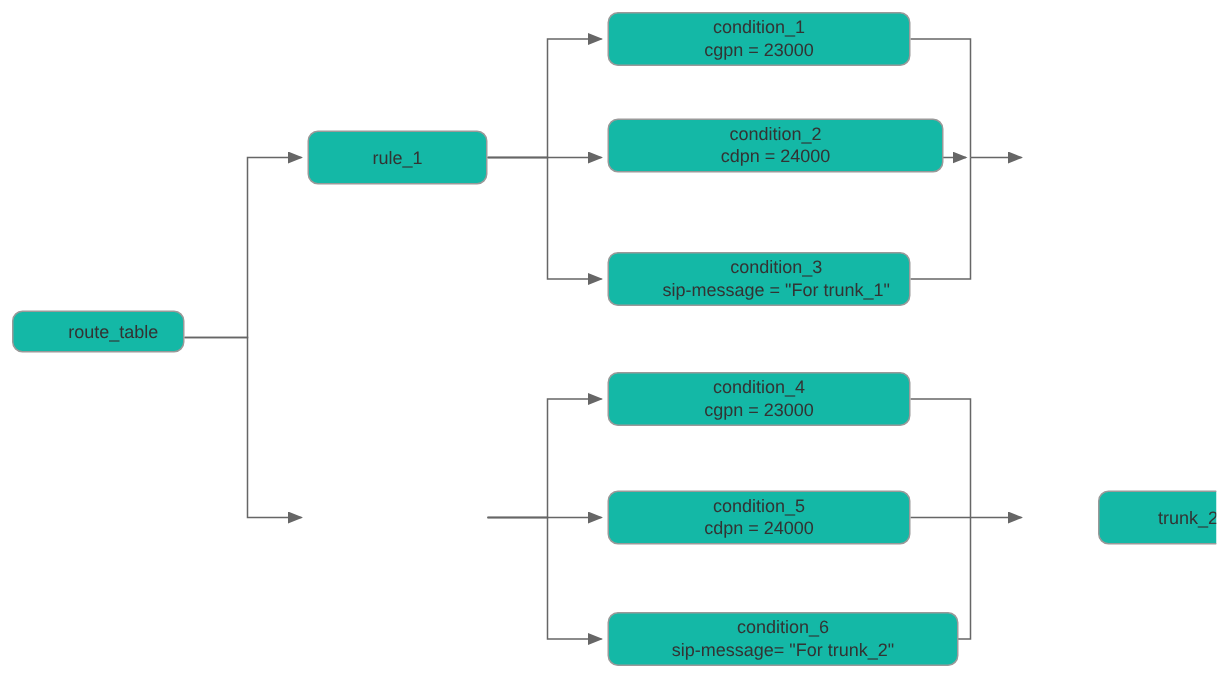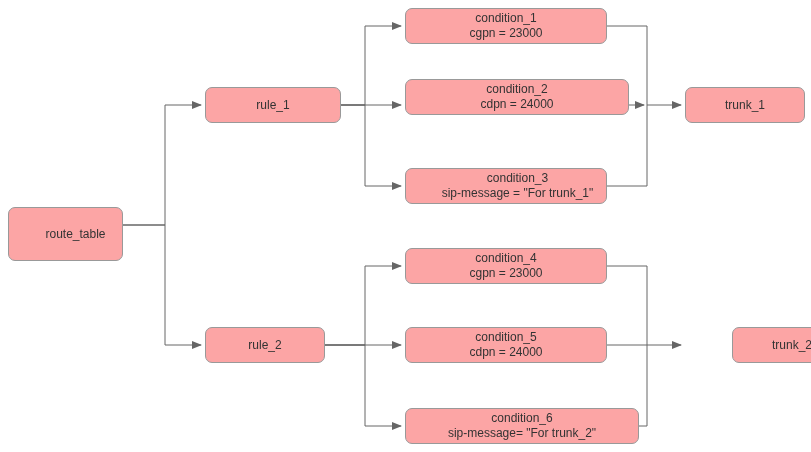--- a/index.html
+++ b/index.html
@@ -19,36 +19,36 @@
     position: absolute;
     left: 0;
     top: 0;
     width: 811px;
     height: 452px;
     pointer-events: none;
   }
   .node {
     position: absolute;
     box-sizing: border-box;
-    background: #fca5a5;
+    background: #14b8a6;
     border: 1px solid #999999;
     border-radius: 7px;
     display: flex;
     flex-direction: column;
     align-items: center;
     justify-content: center;
     text-align: center;
     font-size: 12px;
     line-height: 15px;
     color: #333333;
     white-space: nowrap;
   }
   
-  #n-route_table { left: 8px;   top: 207px; width: 115px; height: 54px; padding-left: 20px; }
-  #n-rule_1      { left: 205px; top: 87px;  width: 136px; height: 36px; }
+  #n-route_table { left: 8px;   top: 207px; width: 115px; height: 28px; padding-left: 20px; }
+  #n-rule_1      { left: 205px; top: 87px;  width: 120px; height: 36px; }
   #n-rule_2      { left: 205px; top: 327px; width: 120px; height: 36px; }
   #n-condition_1 { left: 405px; top: 8px;   width: 202px; height: 36px; }
   #n-condition_2 { left: 405px; top: 79px;  width: 224px; height: 36px; }
   #n-condition_3 { left: 405px; top: 168px; width: 202px; height: 36px; padding-left: 23px; }
   #n-condition_4 { left: 405px; top: 248px; width: 202px; height: 36px; text-align: right; }
   #n-condition_5 { left: 405px; top: 327px; width: 202px; height: 36px; }
   #n-condition_6 { left: 405px; top: 408px; width: 234px; height: 36px; }
   #n-trunk_1     { left: 685px; top: 87px;  width: 120px; height: 36px; }
   #n-trunk_2     { left: 685px; top: 327px; width: 120px; height: 36px; margin-left: 47px; }
 </style>
@@ -88,23 +88,20 @@
   </svg>
 
   <div class="node" id="n-route_table">
     <span>route_table</span>
   </div>
 
   <div class="node" id="n-rule_1">
     <span>rule_1</span>
   </div>
 
-  <div class="node" id="n-rule_2">
-    <span>rule_2</span>
-  </div>
 
   <div class="node" id="n-condition_1">
     <span>condition_1</span>
     <span>cgpn = 23000</span>
   </div>
 
   <div class="node" id="n-condition_2">
     <span>condition_2</span>
     <span>cdpn = 24000</span>
   </div>
@@ -122,21 +119,18 @@
   <div class="node" id="n-condition_5">
     <span>condition_5</span>
     <span>cdpn = 24000</span>
   </div>
 
   <div class="node" id="n-condition_6">
     <span>condition_6</span>
     <span>sip-message= "For trunk_2"</span>
   </div>
 
-  <div class="node" id="n-trunk_1">
-    <span>trunk_1</span>
-  </div>
 
   <div class="node" id="n-trunk_2">
     <span>trunk_2</span>
   </div>
 
 </div>
 
 </body></html>

